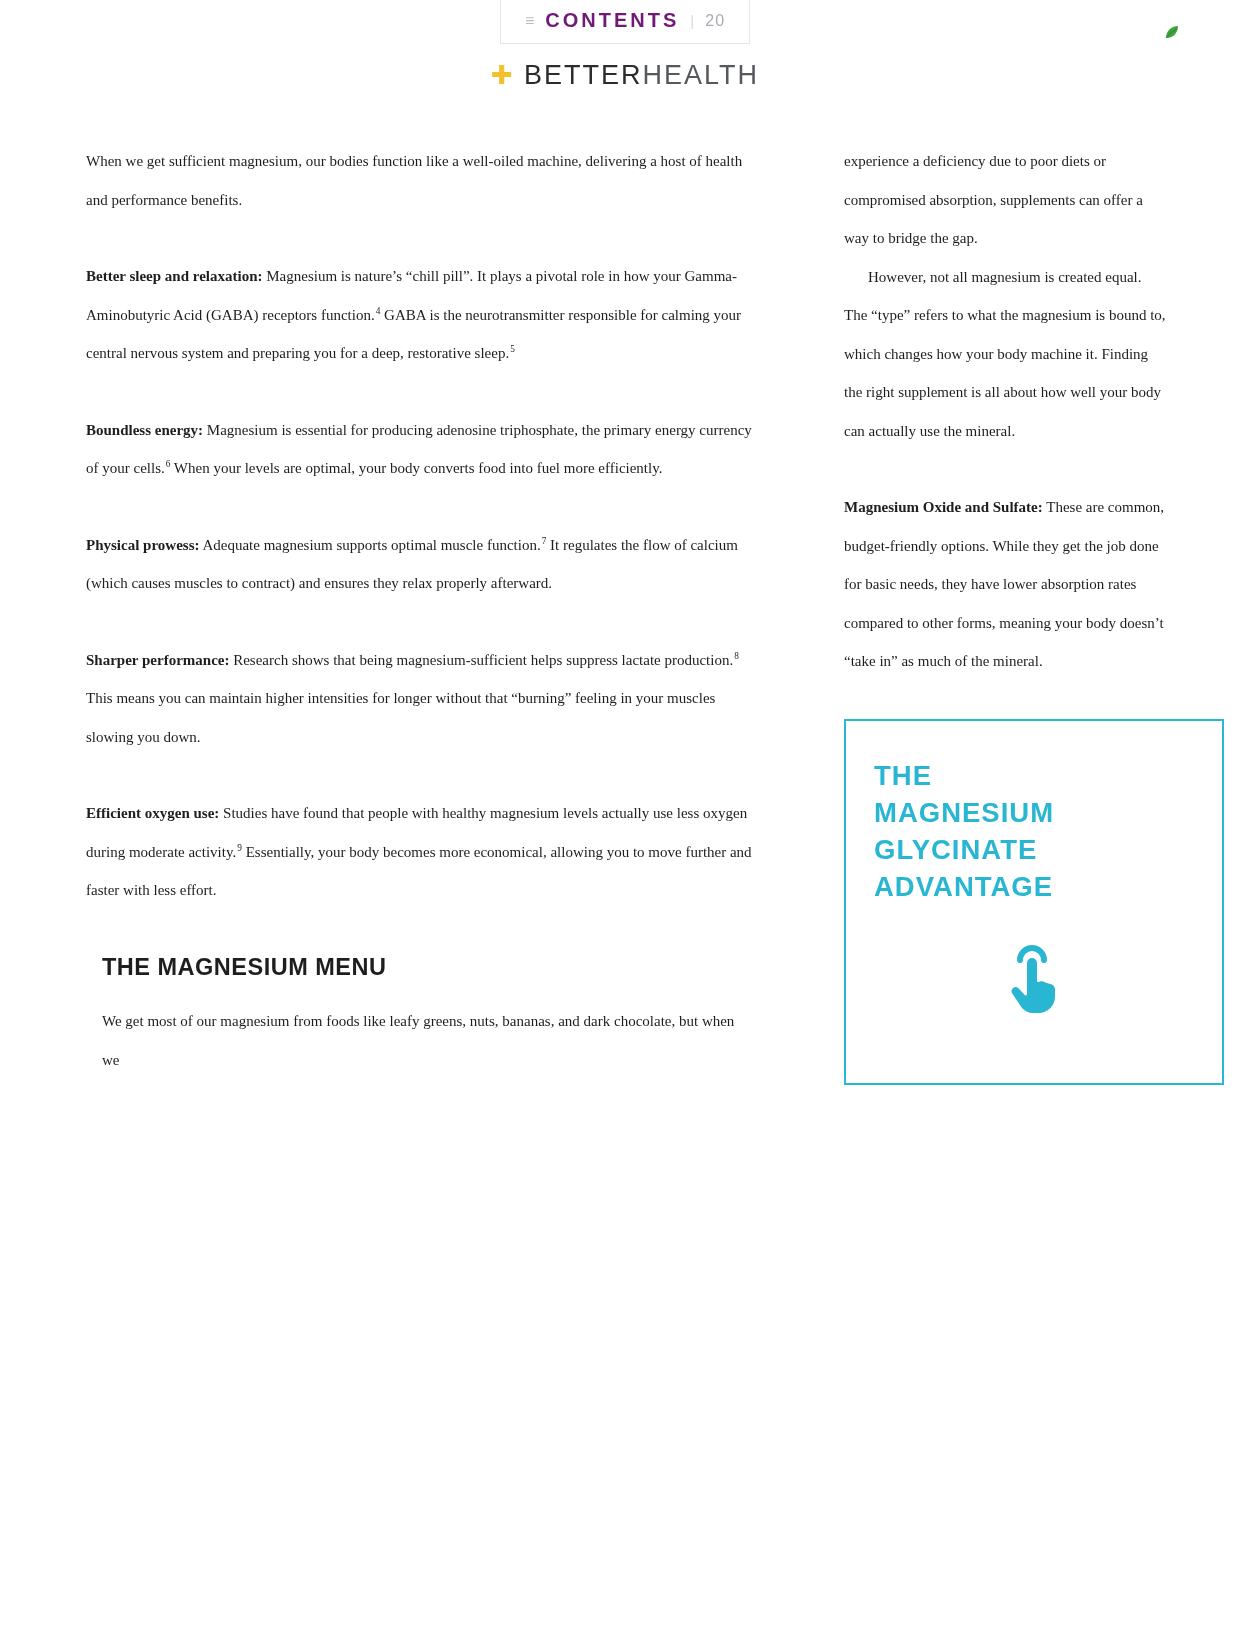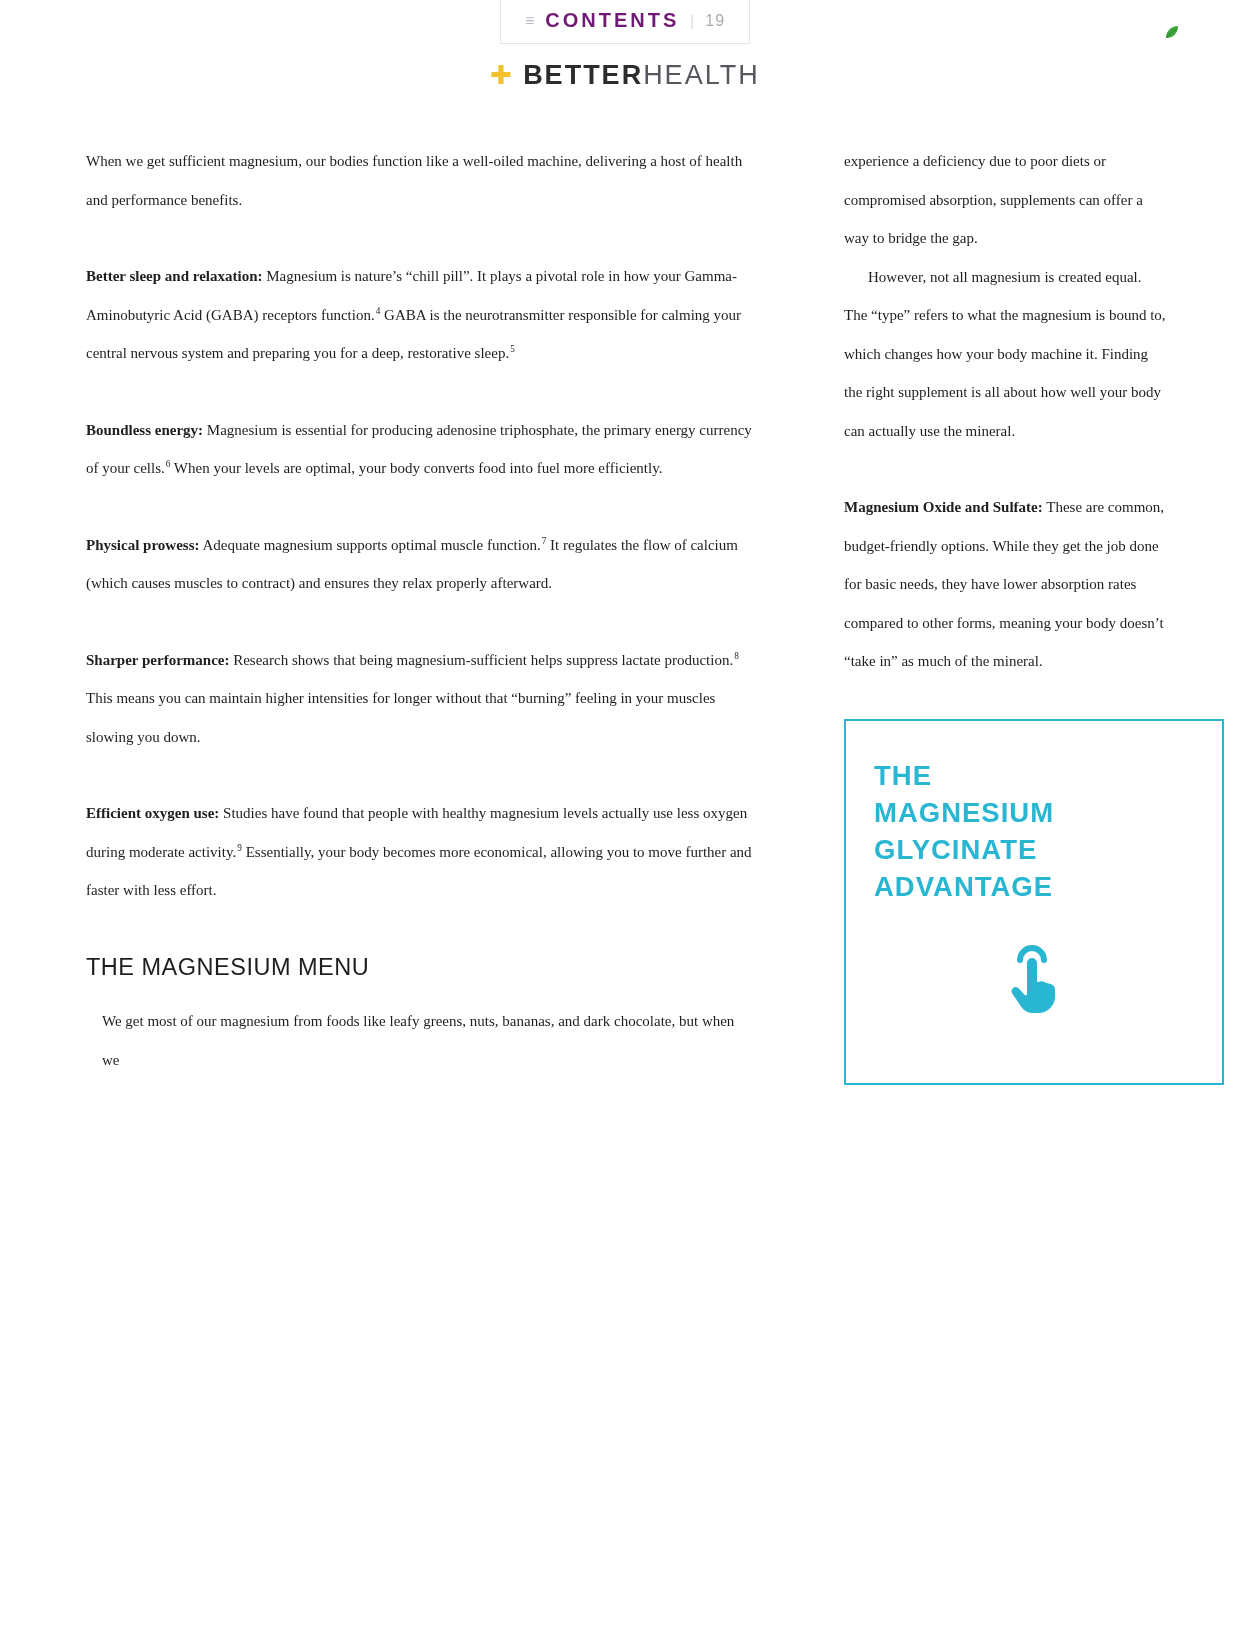--- a/index.html
+++ b/index.html
@@ -30,21 +30,21 @@
   .corner-icon { position: absolute; top: 24px; right: 70px; width: 16px; height: 16px; }
   .corner-icon svg { display: block; width: 100%; height: 100%; }
 
   
   .masthead {
     position: absolute; top: 60px; left: 0; width: 100%;
     text-align: center; font-size: 27px; letter-spacing: 2px;
     white-space: nowrap;
   }
   .plus-icon { color: var(--yellow, #f2c12e); font-weight: bold; margin-right: 9px; font-size: 26px; }
-  .title-bold { font-weight: 700; color: #2a2c2e; }
+  .title-bold { font-weight: 400; color: #2a2c2e; }
   .title-light { font-weight: 400; color: #55595e; }
 
   
   .content {
     position: absolute; top: 142px; left: 86px; right: 84px;
     display: flex; justify-content: space-between;
   }
   .col-left { width: 674px; }
   .col-right { width: 322px; }
 
@@ -52,22 +52,22 @@
     font-size: 15px; line-height: 38.5px;
     margin: 0 0 38px 0;
     font-family: Liberation Serif, serif;
   }
   .para.nogap { margin-bottom: 0; }
   .para.indent { text-indent: 24px; }
   .b { font-weight: 700; }
   sup { font-size: 62%; vertical-align: super; line-height: 0; margin-left: 1px; }
 
   .menu-heading {
-    font-size: 23.5px; line-height: 38.5px; font-weight: 400;
-    letter-spacing: 0.5px; margin: 0;
+    font-size: 23.5px; line-height: 38.5px; font-weight: 700;
+    letter-spacing: 0.5px; margin: 16px;
   }
   .menu-text { margin: 16px; }
 
   
   .callout {
     margin-top: 36px;
     border: 2px solid var(--teal, #29b6d2);
     width: 380px; height: 366px;
     box-sizing: border-box;
     padding: 36px 28px 0 28px;
@@ -85,21 +85,21 @@
 </style>
 </head>
 <body style="--teal: #29b6d2; --yellow: #f2c12e; --text: #1e1e20;">
 
 <div class="page">
 
   <header class="header-box">
     <span class="hamburger">≡</span>
     <span class="contents-label">CONTENTS</span>
     <span class="header-divider">|</span>
-    <span class="page-number">19</span>
+    <span class="page-number">20</span>
   </header>
 
   <div class="corner-icon">
     <svg viewBox="0 0 16 16" aria-hidden="true">
       <path d="M2 14 C2 7 7 2 14 2 C14 9 9 14 3 14 Z" fill="#3da53a"></path>
       <path d="M2 14 C5 10 9 7 13 5" fill="none" stroke="#2e8030" stroke-width="1"></path>
     </svg>
   </div>
 
   <div class="masthead">

